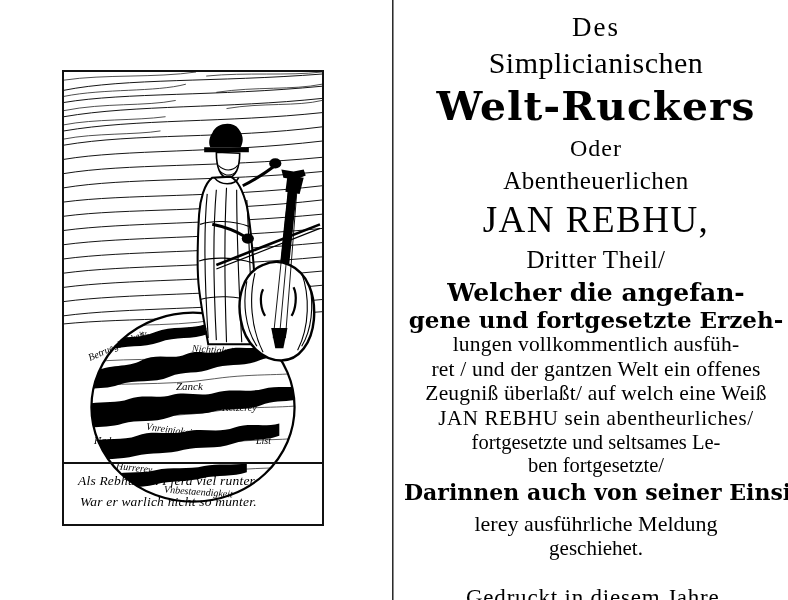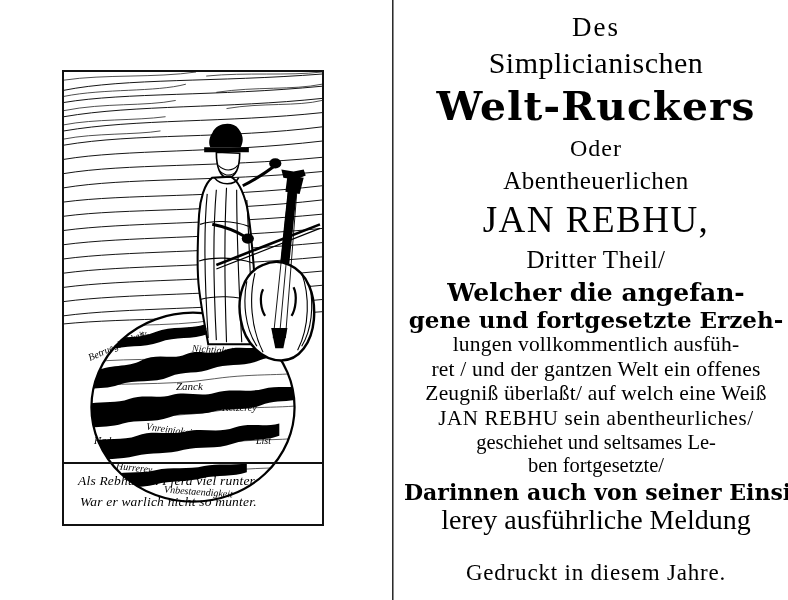--- a/index.html
+++ b/index.html
@@ -162,22 +162,22 @@
     margin-top: 3px;
   }
   .l-b9 {
     font-family: "DejaVu Serif", serif;
     font-weight: bold;
     font-size: 22px;
     margin-top: 5px;
   }
   .l-b10 {
     font-family: "Liberation Serif", serif;
-    font-size: 28px;
-    margin-top: 3px;
+    font-size: 22px;
+    margin-top: 10px;
   }
   .l-b11 {
     font-family: "Liberation Serif", serif;
     font-size: 21px;
     margin-top: 3px;
   }
   .l-gedruckt {
     font-family: "Liberation Serif", serif;
     font-size: 23px;
     letter-spacing: 0.8px;
@@ -369,23 +369,24 @@
     <span class="tp-line l-jan">JAN REBHU,</span>
     <span class="tp-line l-dritter">Dritter Theil/</span>
 
     <div class="body-block">
       <span class="tp-line l-b1">Welcher die angefan-</span>
       <span class="tp-line l-b2">gene und fortgesetzte Erzeh-</span>
       <span class="tp-line l-b3">lungen vollkommentlich ausfüh-</span>
       <span class="tp-line l-b4">ret / und der gantzen Welt ein offenes</span>
       <span class="tp-line l-b5">Zeugniß überlaßt/ auf welch eine Weiß</span>
       <span class="tp-line l-b6">JAN REBHU sein abentheurliches/</span>
-      <span class="tp-line l-b7">geschiehet und seltsames Le-</span>
+      <span class="tp-line l-b7">fortgesetzte und seltsames Le-</span>
       <span class="tp-line l-b8">ben fortgesetzte/</span>
       <span class="tp-line l-b9">Darinnen auch von seiner Einsied-</span>
       <span class="tp-line l-b10">lerey ausführliche Meldung</span>
+      <span class="tp-line l-b11">geschiehet.</span>
     </div>
 
     <div class="rule"></div>
     <span class="tp-line l-gedruckt">Gedruckt in diesem Jahre.</span>
   </div>
 
 </div>
 
 </body></html>

